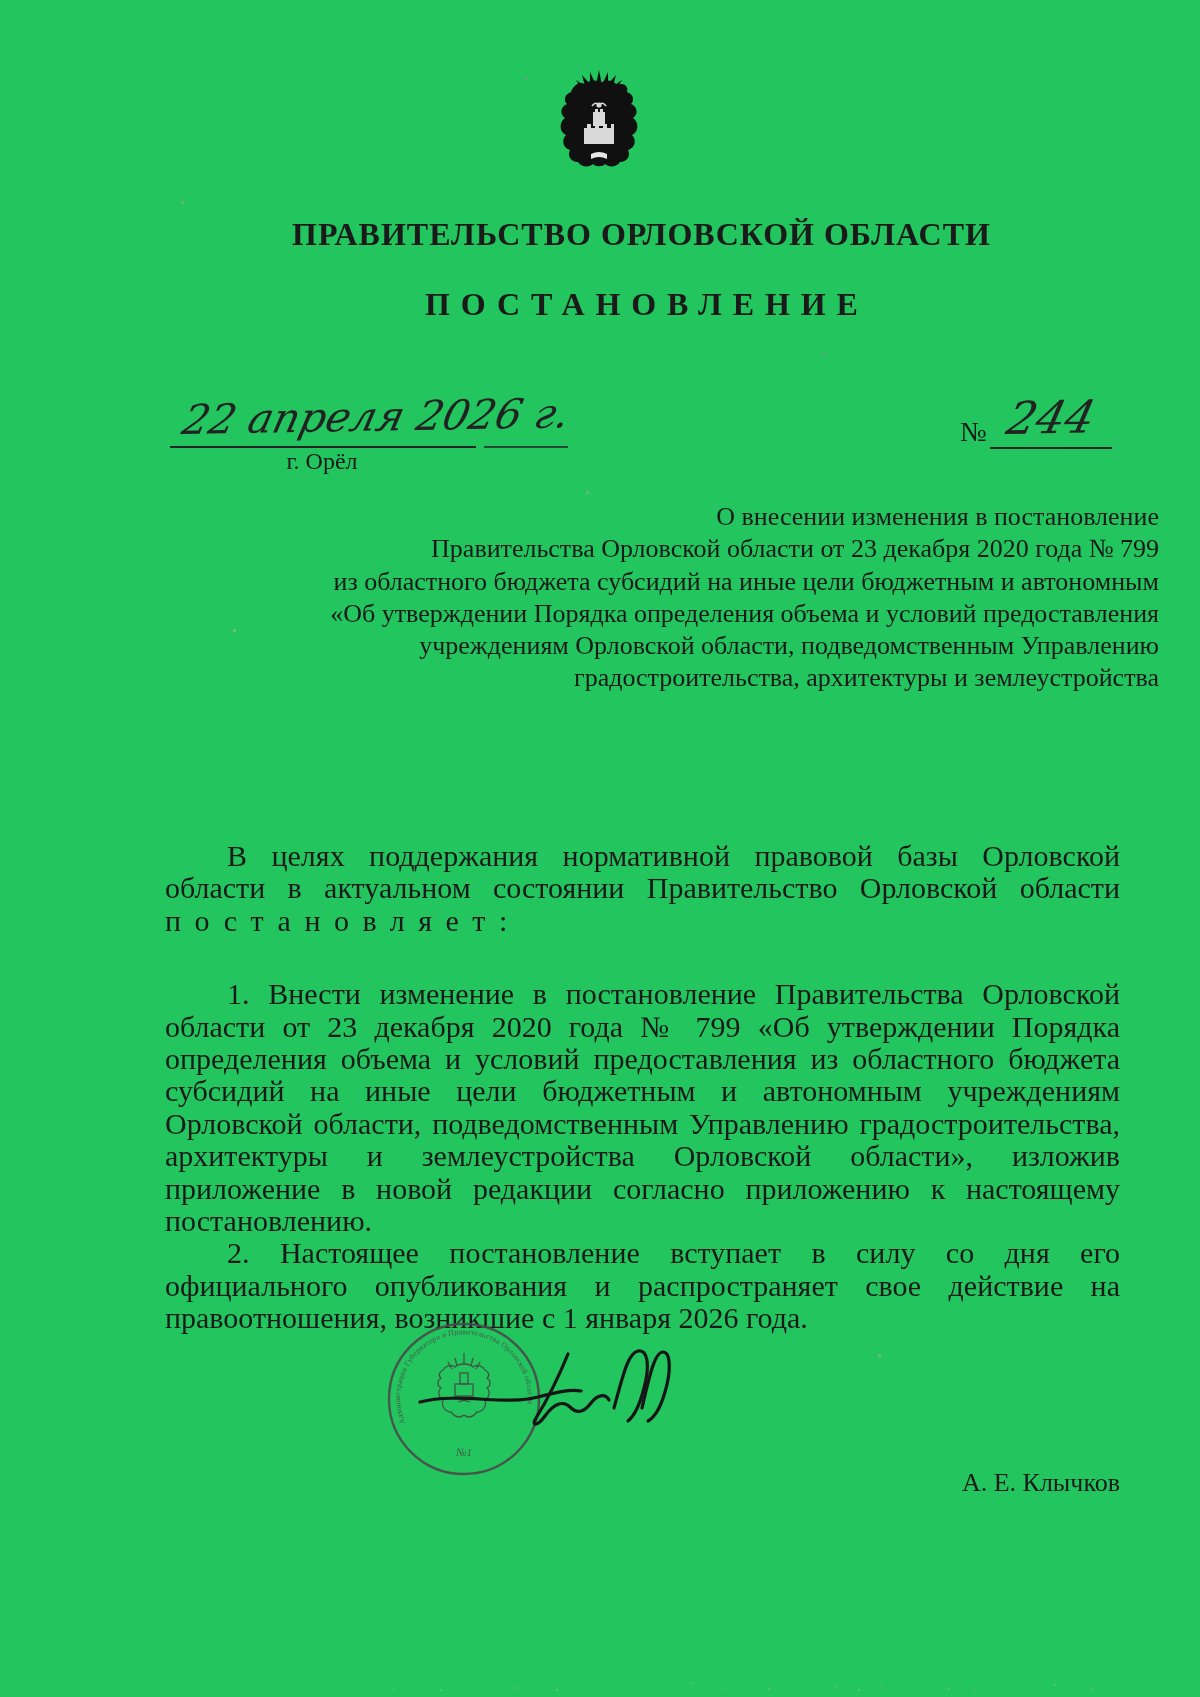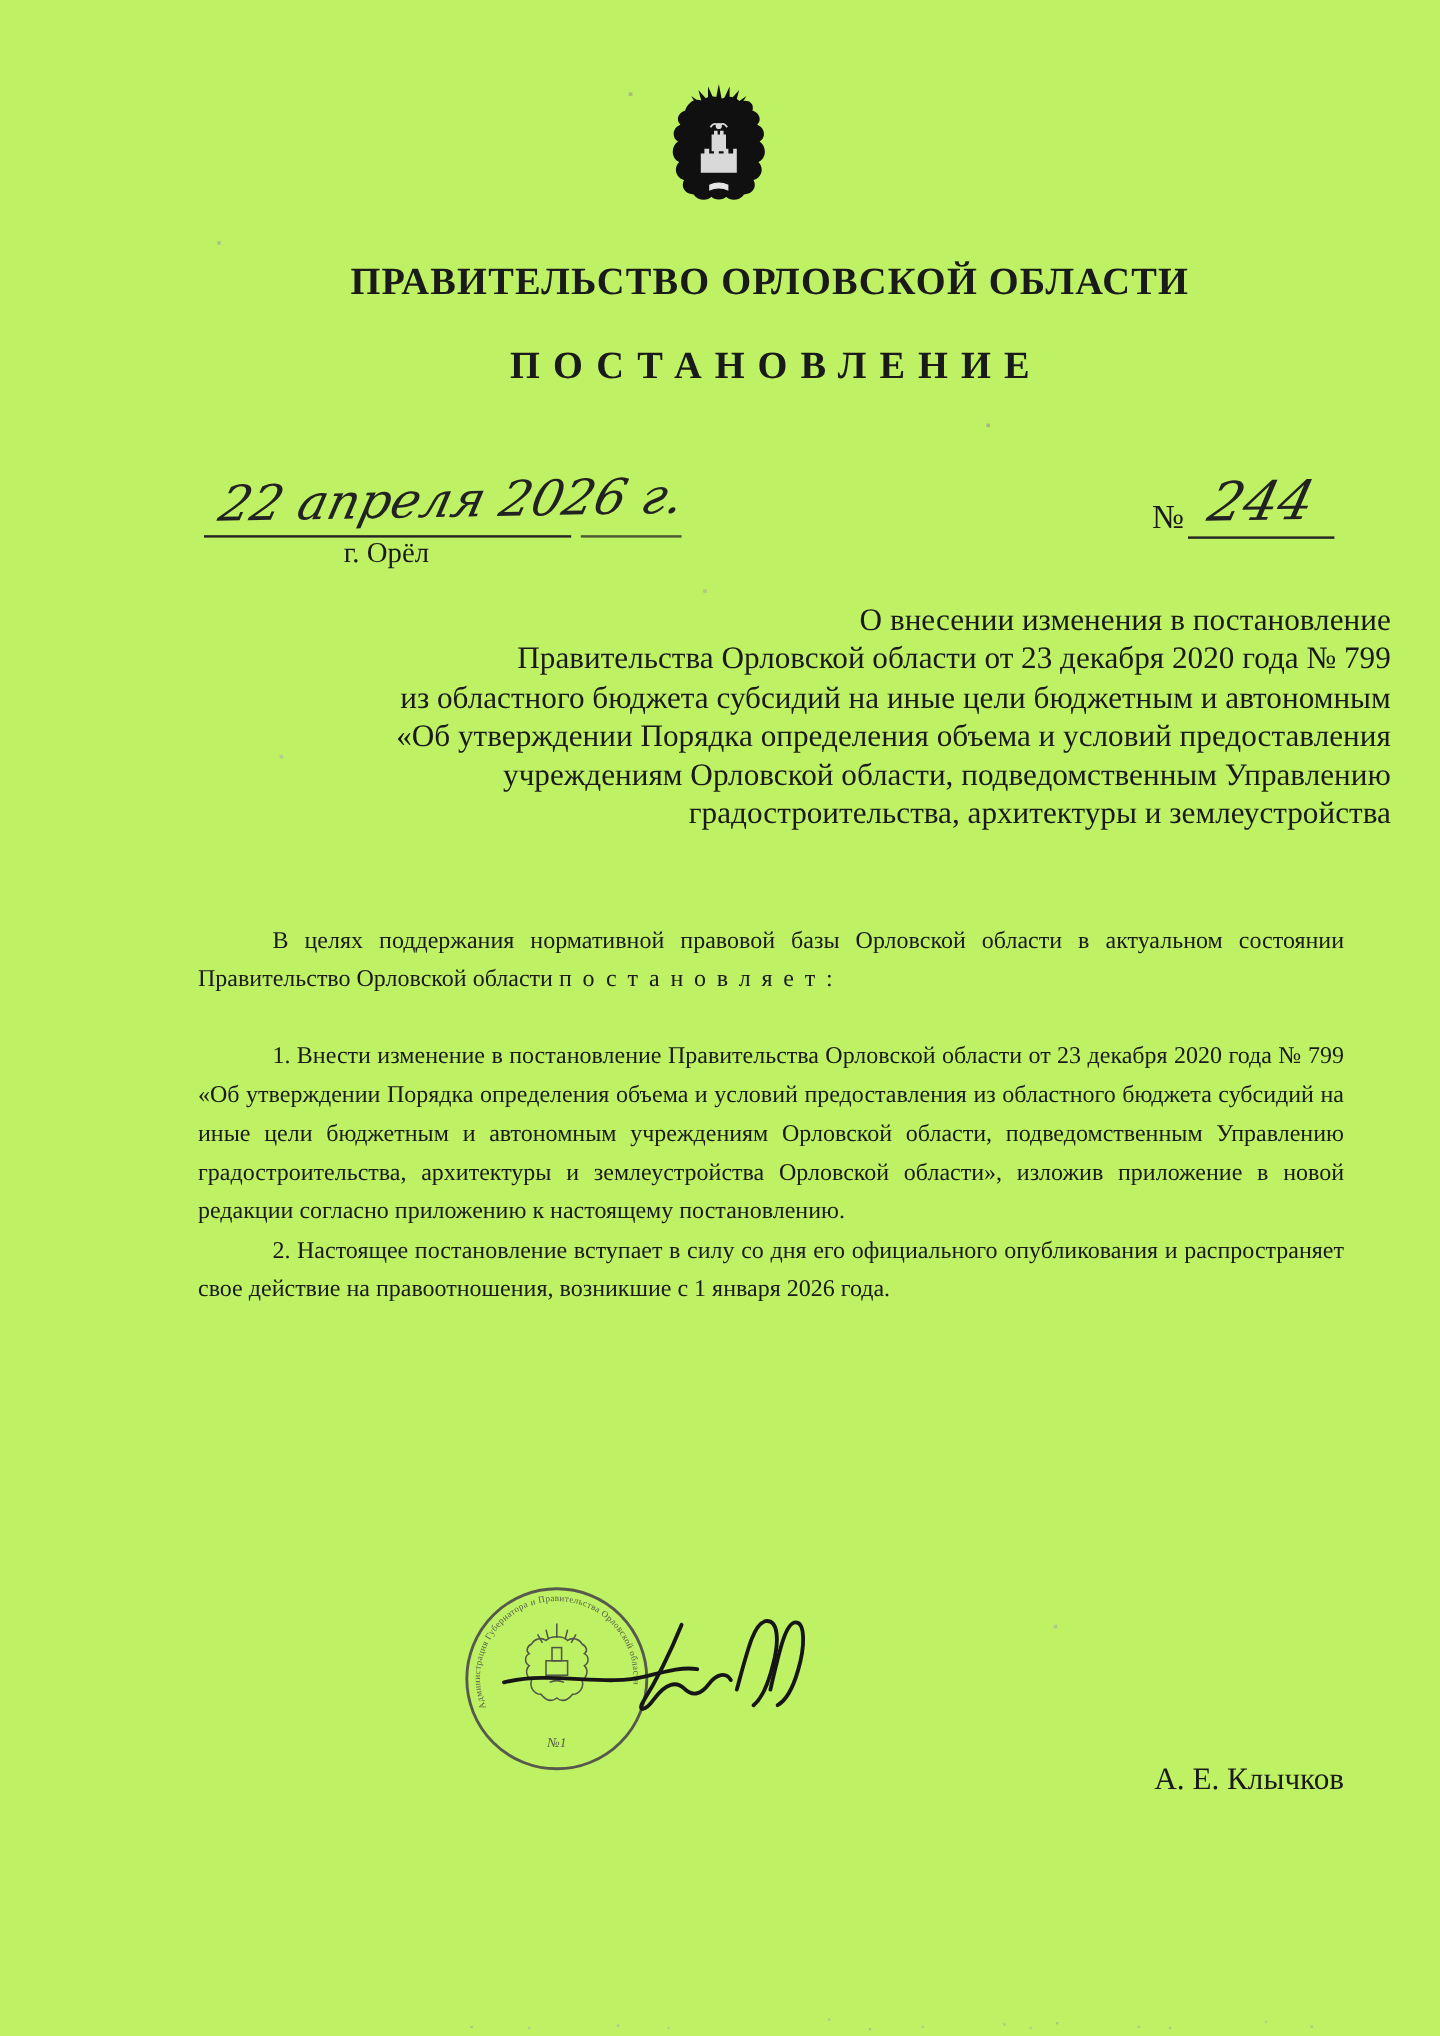--- a/index.html
+++ b/index.html
@@ -1,17 +1,17 @@
 <!DOCTYPE html>
 <html><head>
 <meta charset="utf-8">
 <style>
   html,body{margin:0;padding:0;background:#ffffff;}
   .page{
-    position:relative;width:1200px;height:1697px;background:#bef264;
+    position:relative;width:1200px;height:1697px;background:#22c55e;
     font-family:"Liberation Serif",serif;color:#1a1a1a;overflow:hidden;
   }
   .abs{position:absolute;}
   
   .org-name{
     left:124px;top:216px;width:1035px;
     font-size:32px;font-weight:700;letter-spacing:1px;text-align:center;
   }
   .doc-type{
     left:124px;top:286px;width:1035px;
@@ -26,23 +26,23 @@
   .hw-number{left:1002px;top:392px;font-size:45px;}
   .rule{height:2px;background:#242424;}
   .date-rule-1{left:170px;top:446px;width:306px;}
   .date-rule-2{left:484px;top:446px;width:84px;opacity:.75;}
   .num-rule{left:990px;top:447px;width:122px;}
   .city{left:172px;top:448px;width:300px;font-size:24px;text-align:center;}
   .no-label{left:960px;top:416px;font-size:28px;}
   
   .subject{left:124px;top:501px;width:1035px;font-size:26px;line-height:32.3px;text-align:right;}
   
-  .body-text{left:165px;top:768px;width:955px;font-size:20px;line-height:32.4px;text-align:justify;}
+  .body-text{left:165px;top:840px;width:955px;font-size:30px;line-height:32.4px;text-align:justify;}
   .body-text p{margin:0;text-indent:62px;}
-  .body-text p.clause-1{margin-top:31px;}
+  .body-text p.clause-1{margin-top:41px;}
   .resolves{letter-spacing:0.45em;}
   
   .sig-title{left:176px;top:1370px;width:224px;font-size:26px;line-height:31px;text-align:center;}
   .sig-name{left:900px;top:1468px;width:220px;font-size:26px;text-align:right;}
   .stamp{left:385px;top:1320px;opacity:.9;}
   .autograph{left:418px;top:1344px;}
   
   .speck{width:3px;height:3px;background:transparent;left:0;top:0;
     box-shadow:524px 77px 0 #8f8f8f,181px 201px 0 #a0a0a0,822px 353px 0 #8f8f8f,
                586px 491px 0 #a6a6a6,233px 629px 0 #b0b0b0,878px 1354px 0 #a8a8a8;

